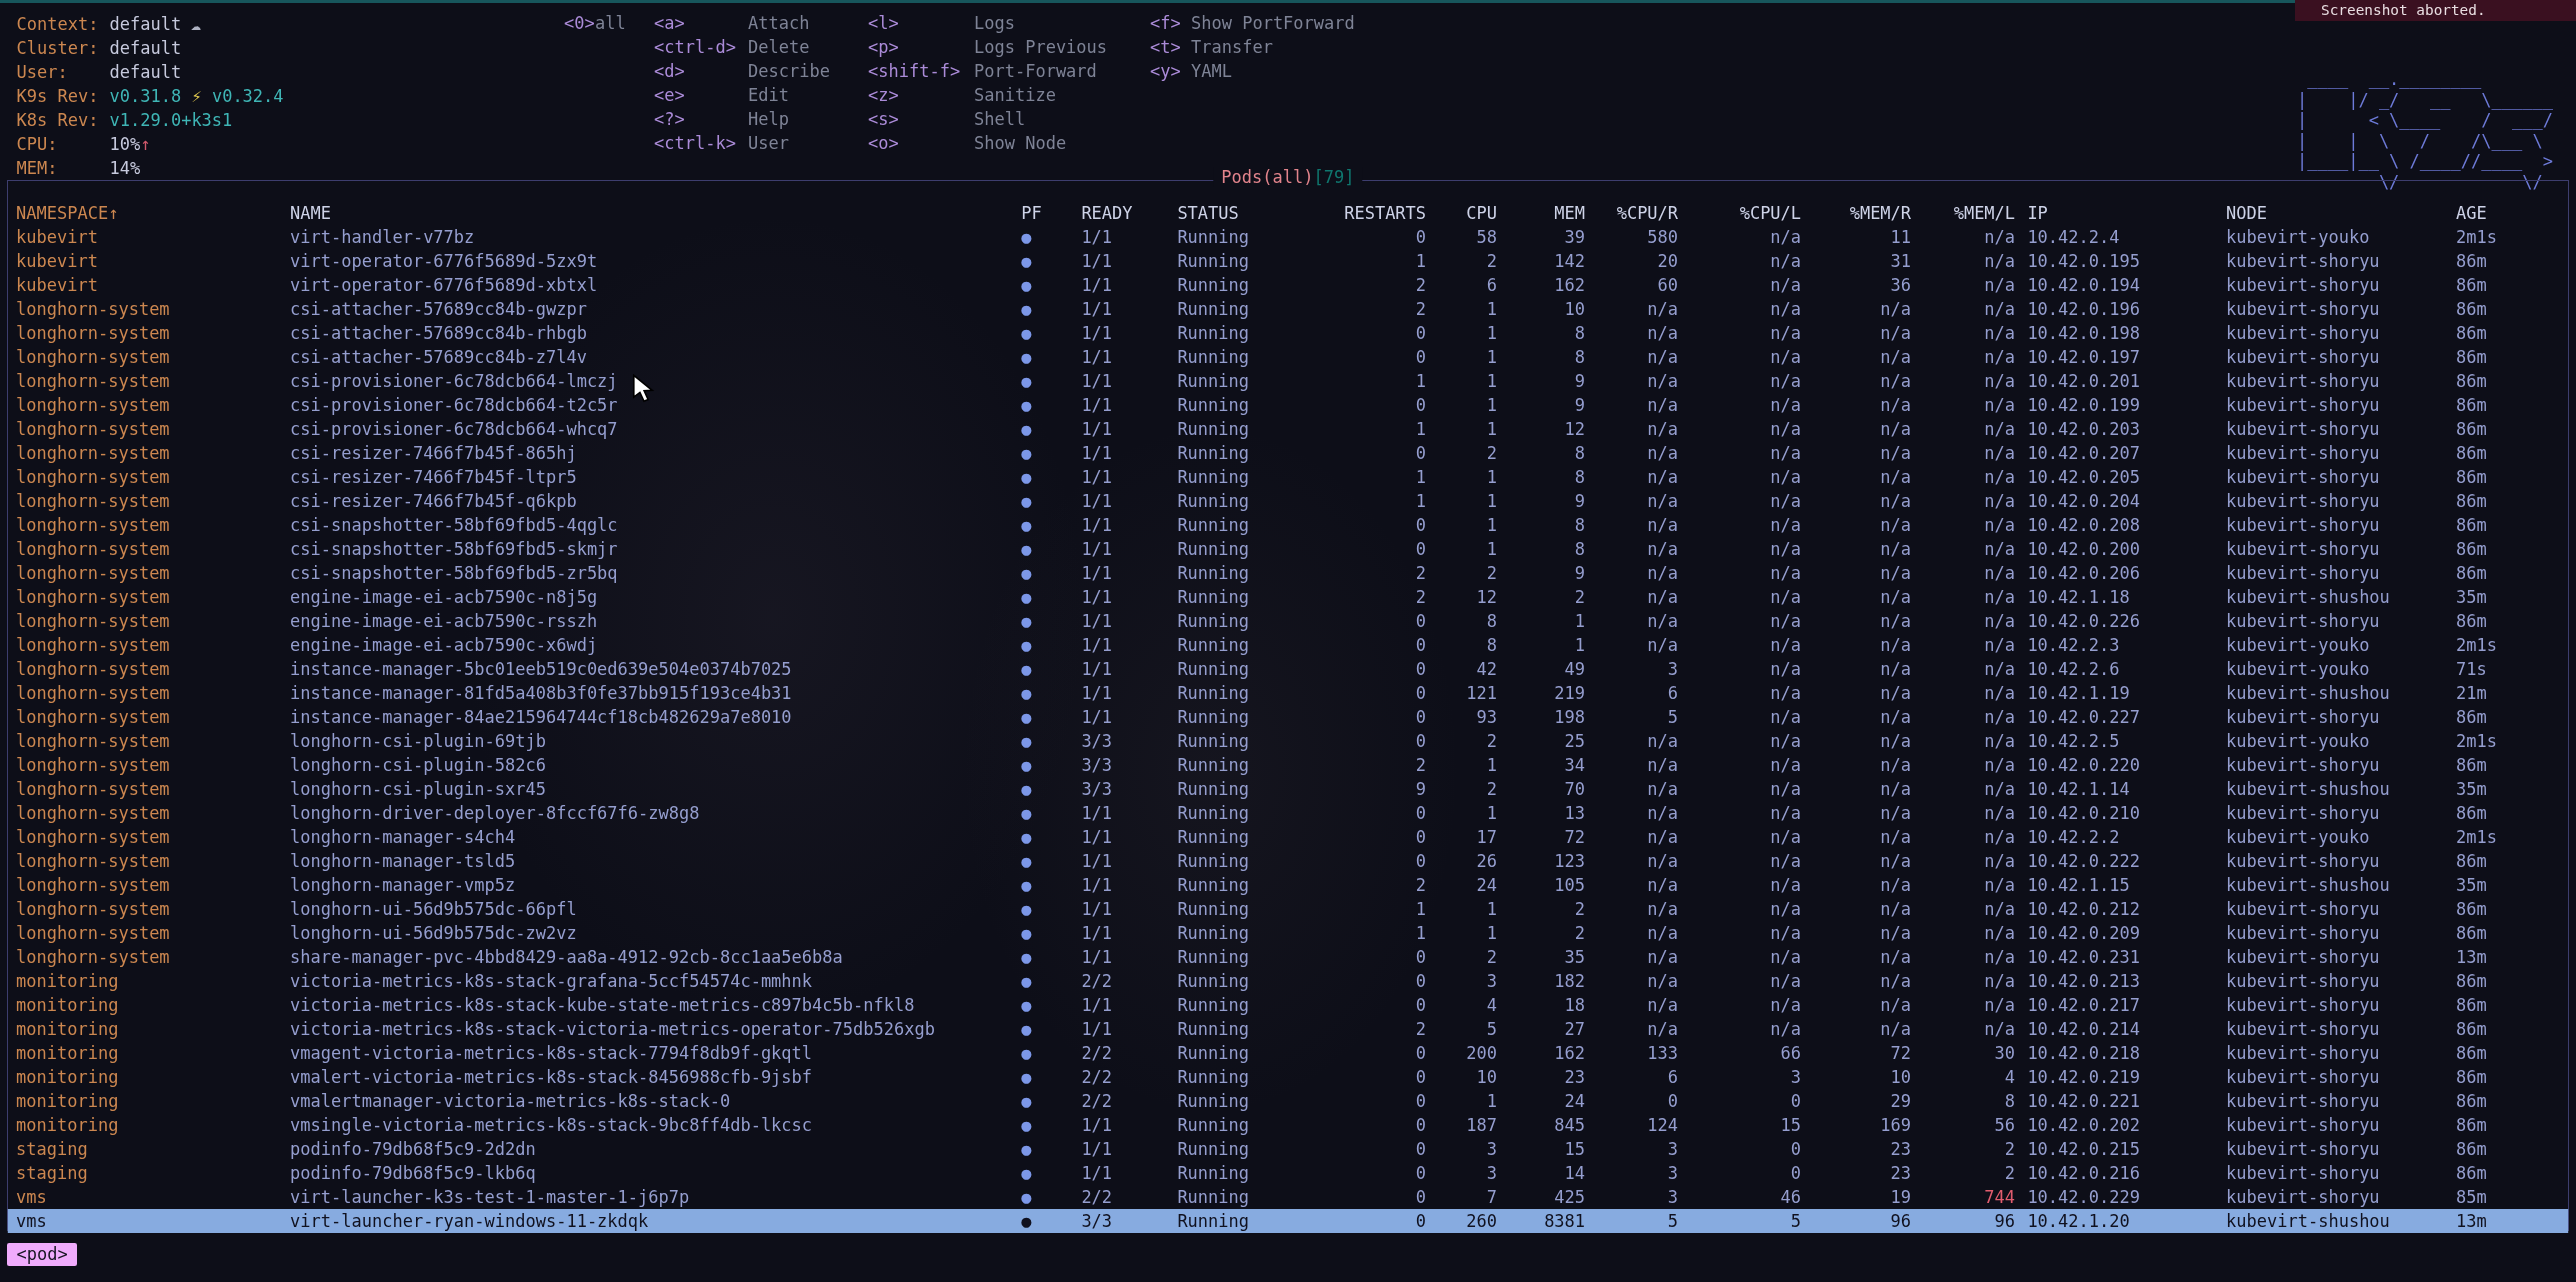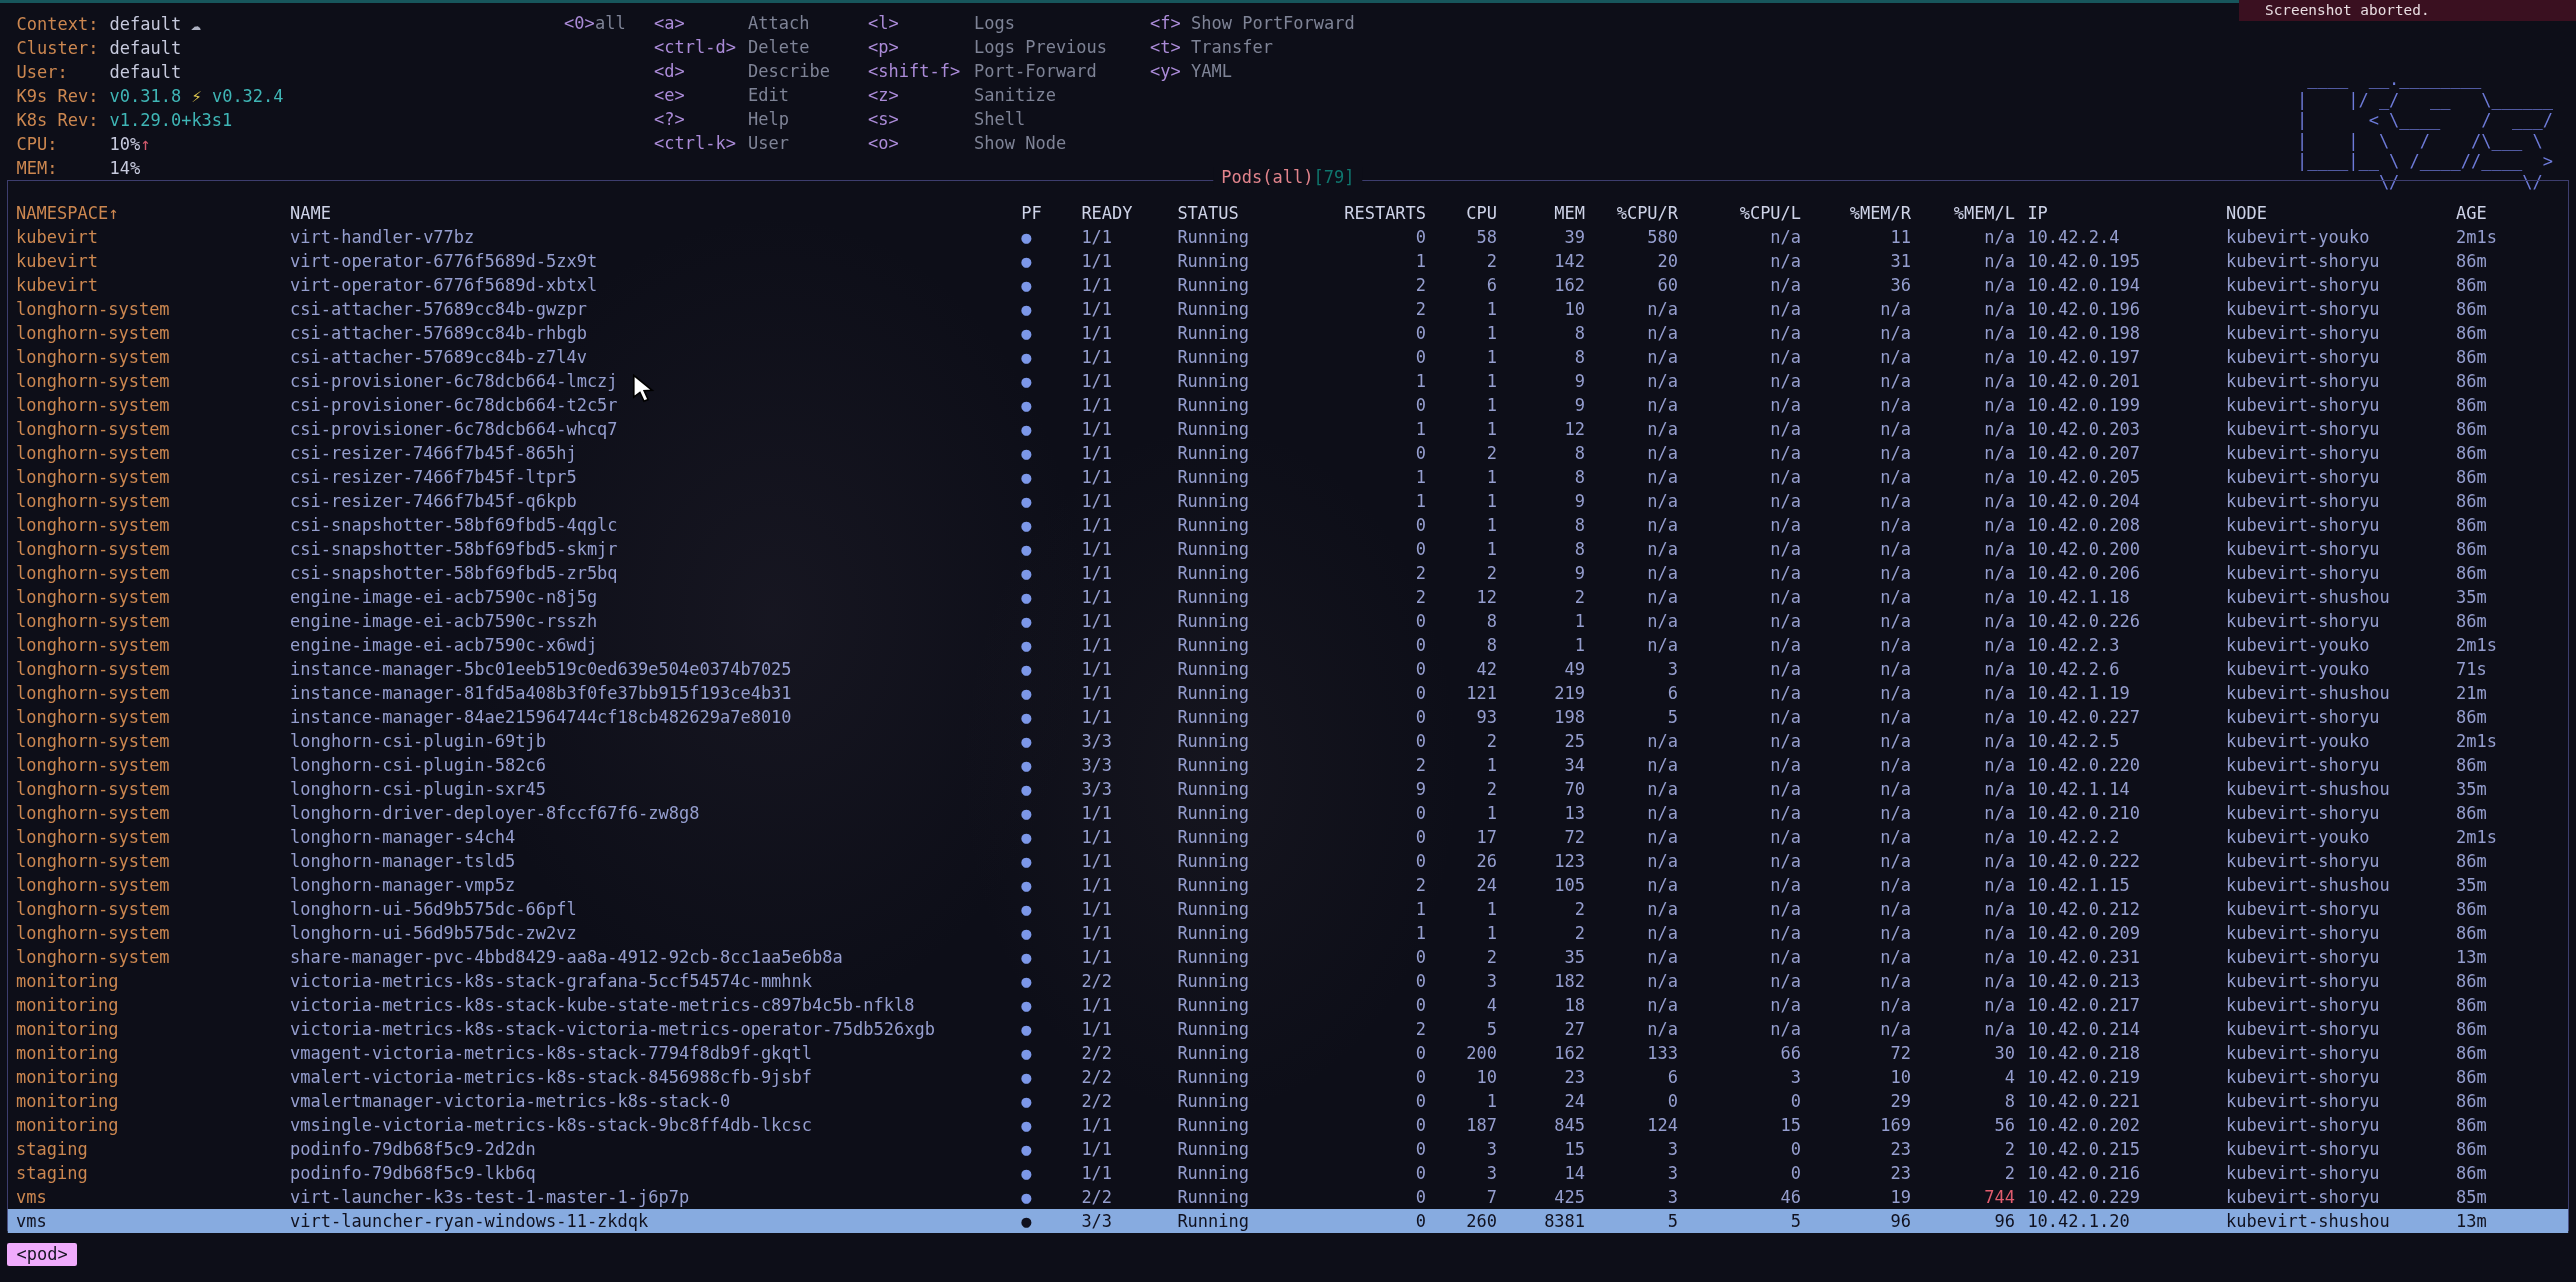--- a/index.html
+++ b/index.html
@@ -9,21 +9,21 @@
     overflow:hidden;
     background-color:#0d0e18;
     background-image:
       radial-gradient(ellipse 480px 617px at 30% 48%, rgba(72,64,80,0.16), transparent 65%),
       radial-gradient(ellipse 357px 494px at 47% 60%, rgba(92,82,88,0.10), transparent 70%);
     font-family:"DejaVu Sans Mono", monospace;
     font-size:17px;
     color:#959ecf;
   }
   .topline { position:absolute; top:0; left:0; width:2295px; height:2.7px; background:#17565c; }
-  .flash { position:absolute; top:0; right:0; width:337px; height:20.6px; background:#3a1020;
+  .flash { position:absolute; top:0; right:0; width:281px; height:20.6px; background:#3a1020;
            color:#e9dee2; font-size:14.4px; line-height:20.6px; padding-left:26px; white-space:nowrap;margin-left:13px; }
   .logo { position:absolute; top:36px; left:2297px; color:#6d7ad8; font-size:17px; line-height:20.6px; white-space:pre;margin-top:33px; }
 
   
   .hdr { position:absolute; top:12px; left:16.5px; }
   .hline { height:24px; line-height:24px; white-space:pre; }
   .hlabel { display:inline-block; width:93px; color:#cc8750; }
   .hval { color:#c6c9dd; }
   .teal { color:#3fb6b6; }
   .bolt { color:#e0c94f; }

